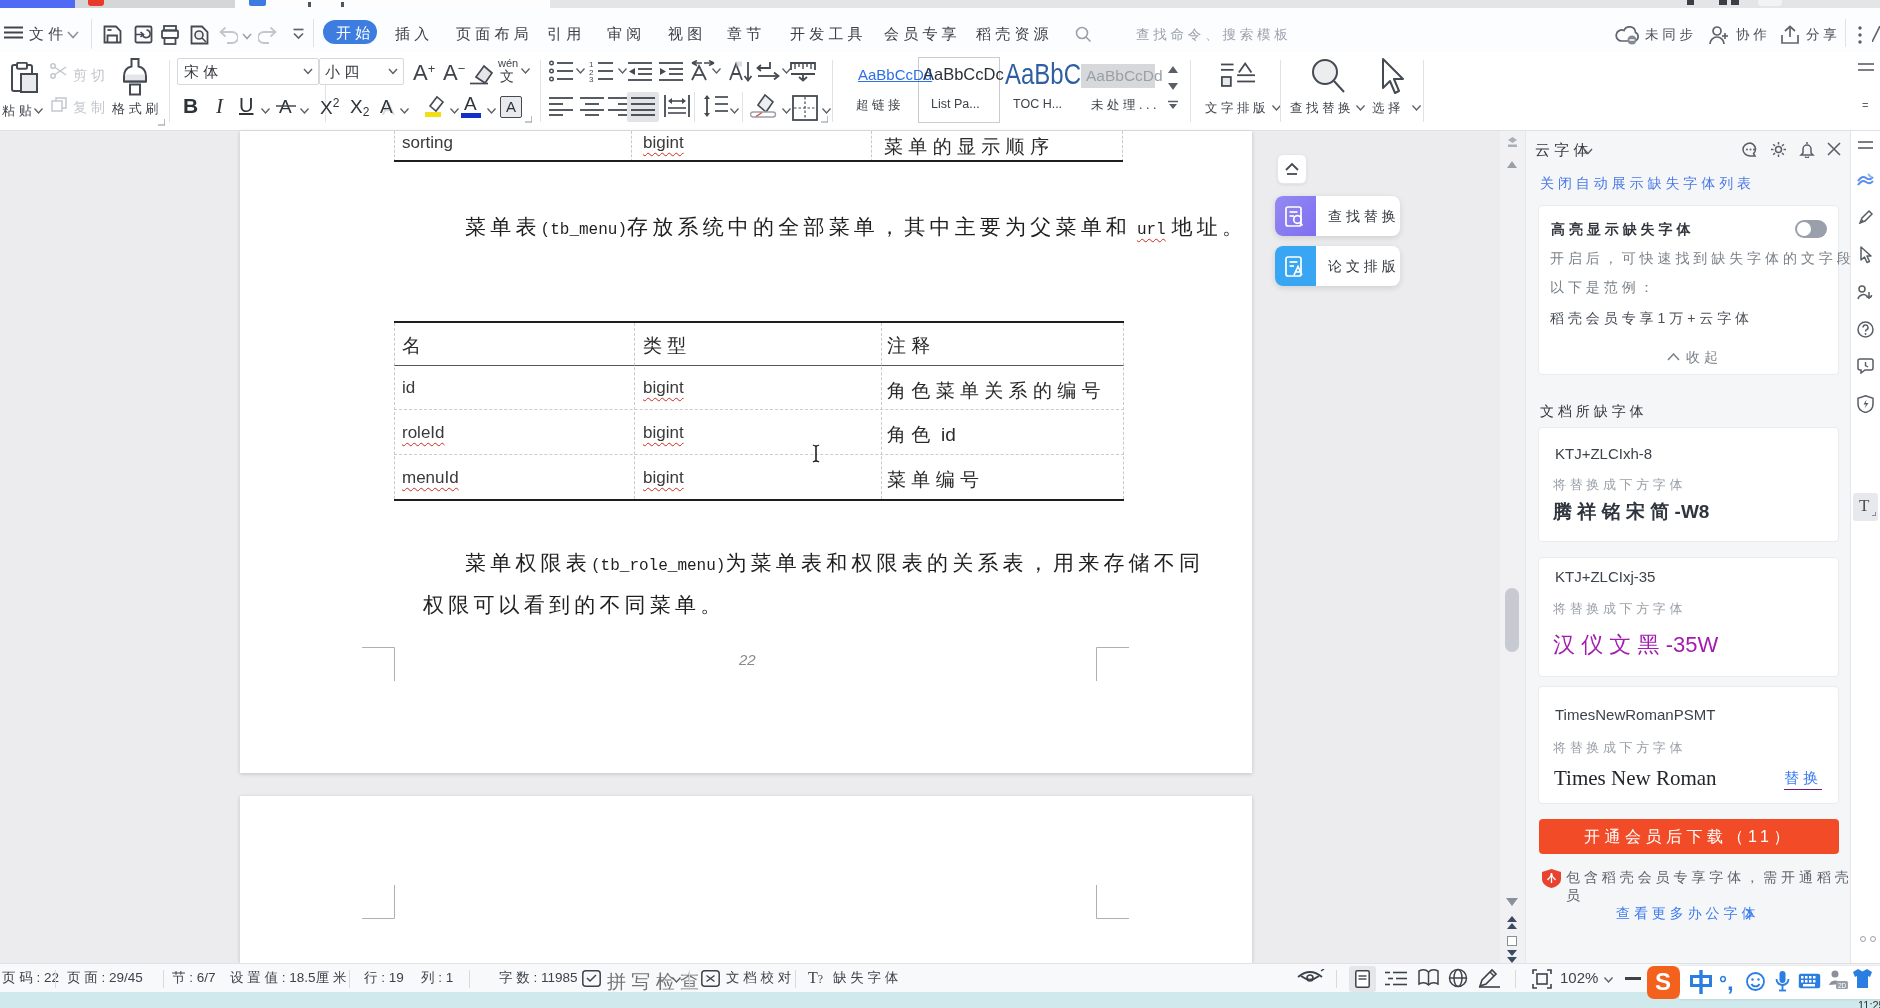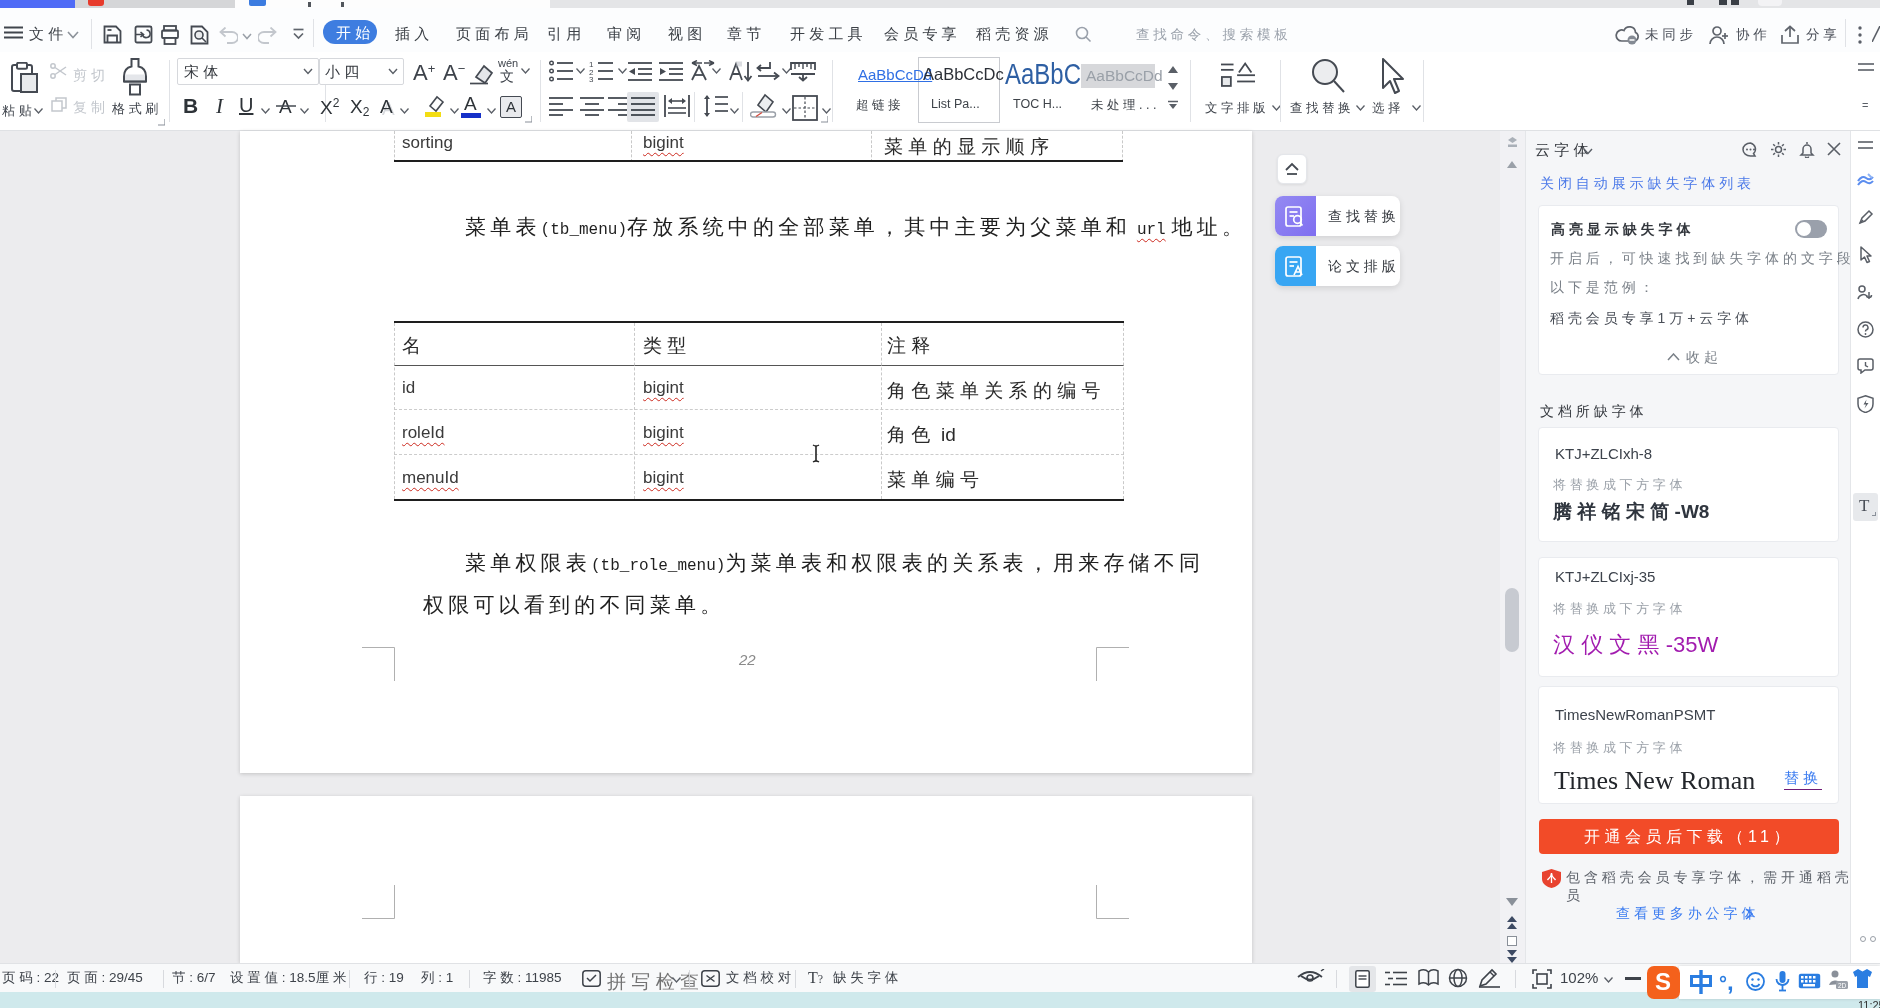--- a/index.html
+++ b/index.html
@@ -618,21 +618,21 @@
 <div class="abs" style="left:1553px;top:499px;font-size:19px;font-weight:bold;color:#2f353e;"><span class="cjk">腾祥铭宋简</span>-W8</div>
 
 <div class="abs" style="left:1538px;top:557px;width:301px;height:120px;background:#fff;border:1px solid #e9ebef;border-radius:4px;"></div>
 <div class="abs" style="left:1555px;top:568px;font-size:15px;color:#3d434c;">KTJ+ZLCIxj-35</div>
 <div class="abs cjk" style="left:1553px;top:600px;font-size:13px;color:#9aa0a8;">将替换成下方字体</div>
 <div class="abs" style="left:1553px;top:630px;font-size:22px;color:#a21caf;"><span class="cjk">汉仪文黑</span>-35W</div>
 
 <div class="abs" style="left:1538px;top:686px;width:301px;height:118px;background:#fff;border:1px solid #e9ebef;border-radius:4px;"></div>
 <div class="abs" style="left:1555px;top:706px;font-size:15px;color:#3d434c;">TimesNewRomanPSMT</div>
 <div class="abs cjk" style="left:1553px;top:739px;font-size:13px;color:#9aa0a8;">将替换成下方字体</div>
-<div class="abs" style="left:1554px;top:766px;font-size:26px;font-family:'Liberation Serif',serif;color:#23262b;">Times New Roman</div>
+<div class="abs" style="left:1554px;top:766px;font-size:21px;font-family:'Liberation Serif',serif;color:#23262b;">Times New Roman</div>
 <div class="abs cjk" style="left:1784px;top:769px;font-size:15px;color:#3a7bf0;border-bottom:1px solid #701a75;padding-bottom:1px;">替换</div>
 
 <div class="abs" style="left:1539px;top:819px;width:300px;height:35px;background:#f24b28;border-radius:4px;color:#fff;text-align:center;line-height:35px;font-size:16px;"><span class="cjk">开通会员后下载（11）</span></div>
 <svg class="abs" style="left:1542px;top:869px;" width="19" height="19" viewBox="0 0 19 19">
         <path d="M9.5 0 L19 3 V10 C19 15 14 18 9.5 19 C5 18 0 15 0 10 V3 Z" fill="#e8432f"></path>
         <path d="M9.5 4 C9.5 8 7 9 5.5 11 M9.5 4 C9.5 8 12 9 13.5 11 M9.5 5 V14" stroke="#fff" stroke-width="1.3" fill="none"></path>
       </svg>
 <div class="abs cjk" style="left:1566px;top:869px;font-size:14px;color:#60656d;">包含稻壳会员专享字体，需开通稻壳会员</div>
 <div class="abs cjk" style="left:1616px;top:905px;font-size:14px;color:#3a7bf0;">查看更多办公字体</div>
 <svg class="abs" style="left:1745px;top:908px;" width="8" height="12" viewBox="0 0 8 12">
@@ -688,21 +688,21 @@
 <div class="abs" style="left:2px;top:969px;font-size:13.5px;color:#3e434a;"><span class="cjk">页码</span>: 22</div>
 <div class="abs sep" style="left:55px;top:970px;height:18px;background:#d8dade;"></div>
 <div class="abs" style="left:67px;top:969px;font-size:13.5px;color:#3e434a;"><span class="cjk">页面</span>: 29/45</div>
 <div class="abs sep" style="left:163px;top:970px;height:18px;background:#d8dade;"></div>
 <div class="abs" style="left:172px;top:969px;font-size:13.5px;color:#3e434a;"><span class="cjk">节</span>: 6/7</div>
 <div class="abs" style="left:230px;top:969px;font-size:13.5px;color:#3e434a;"><span class="cjk">设置值</span>: 18.5<span class="cjk">厘米</span></div>
 <div class="abs sep" style="left:349px;top:970px;height:18px;background:#d8dade;"></div>
 <div class="abs" style="left:364px;top:969px;font-size:13.5px;color:#3e434a;"><span class="cjk">行</span>: 19</div>
 <div class="abs" style="left:421px;top:969px;font-size:13.5px;color:#3e434a;"><span class="cjk">列</span>: 1</div>
 <div class="abs sep" style="left:469px;top:970px;height:18px;background:#d8dade;"></div>
-<div class="abs" style="left:483px;top:969px;font-size:13.5px;color:#3e434a;"><span class="cjk">字数</span>: 11985</div>
+<div class="abs" style="left:499px;top:969px;font-size:13.5px;color:#3e434a;"><span class="cjk">字数</span>: 11985</div>
 <svg class="abs" style="left:582px;top:970px;" width="19" height="17" viewBox="0 0 19 17">
         <rect x="0.8" y="0.8" width="17.4" height="15.4" rx="3" fill="none" stroke="#3e434a" stroke-width="1.5"></rect>
         <path d="M5 8 L8 11 L14 5" fill="none" stroke="#3e434a" stroke-width="1.5"></path>
       </svg>
 <div class="abs cjk" style="left:607px;top:969px;font-size:19px;color:#737373;">拼写检查</div>
 <svg class="abs" style="left:672px;top:977px;" width="9" height="6" viewBox="0 0 9 6">
         <path d="M0.5 0.5 L4.5 5 L8.5 0.5" stroke="#5a5f67" fill="none" stroke-width="1.3"></path>
       </svg>
 <div class="abs sep" style="left:689px;top:970px;height:18px;background:#d8dade;"></div>
 <svg class="abs" style="left:701px;top:970px;" width="19" height="17" viewBox="0 0 19 17">

